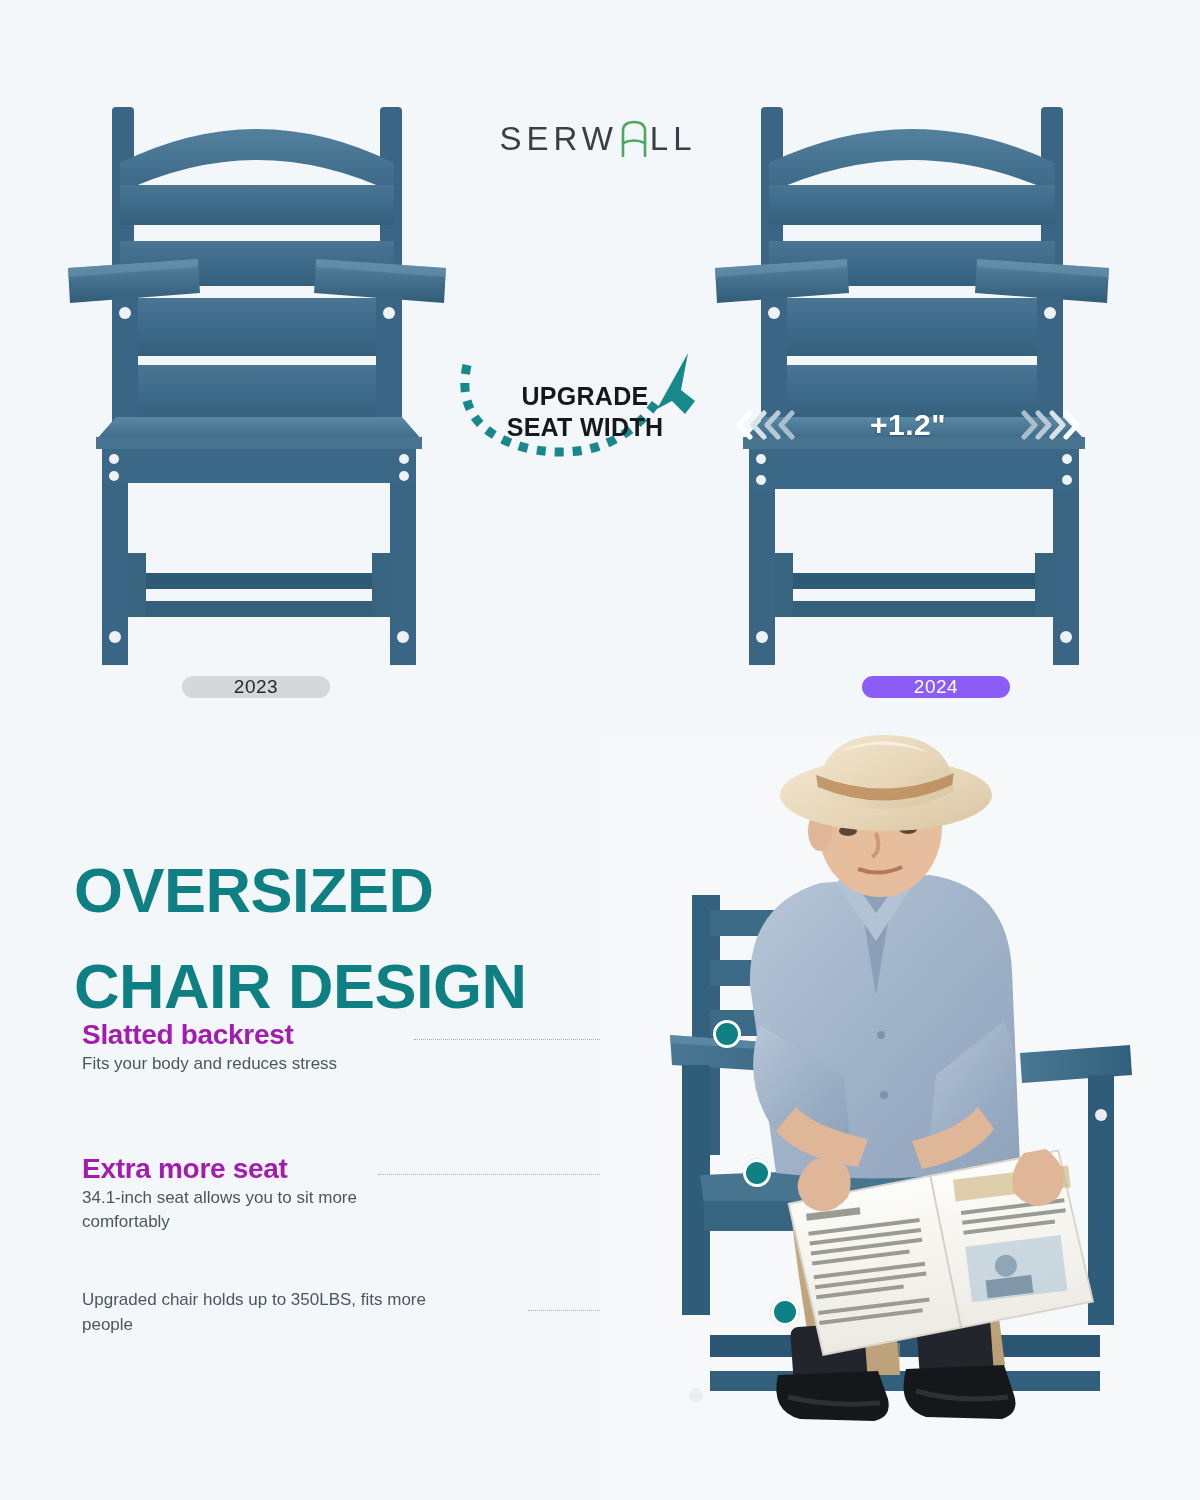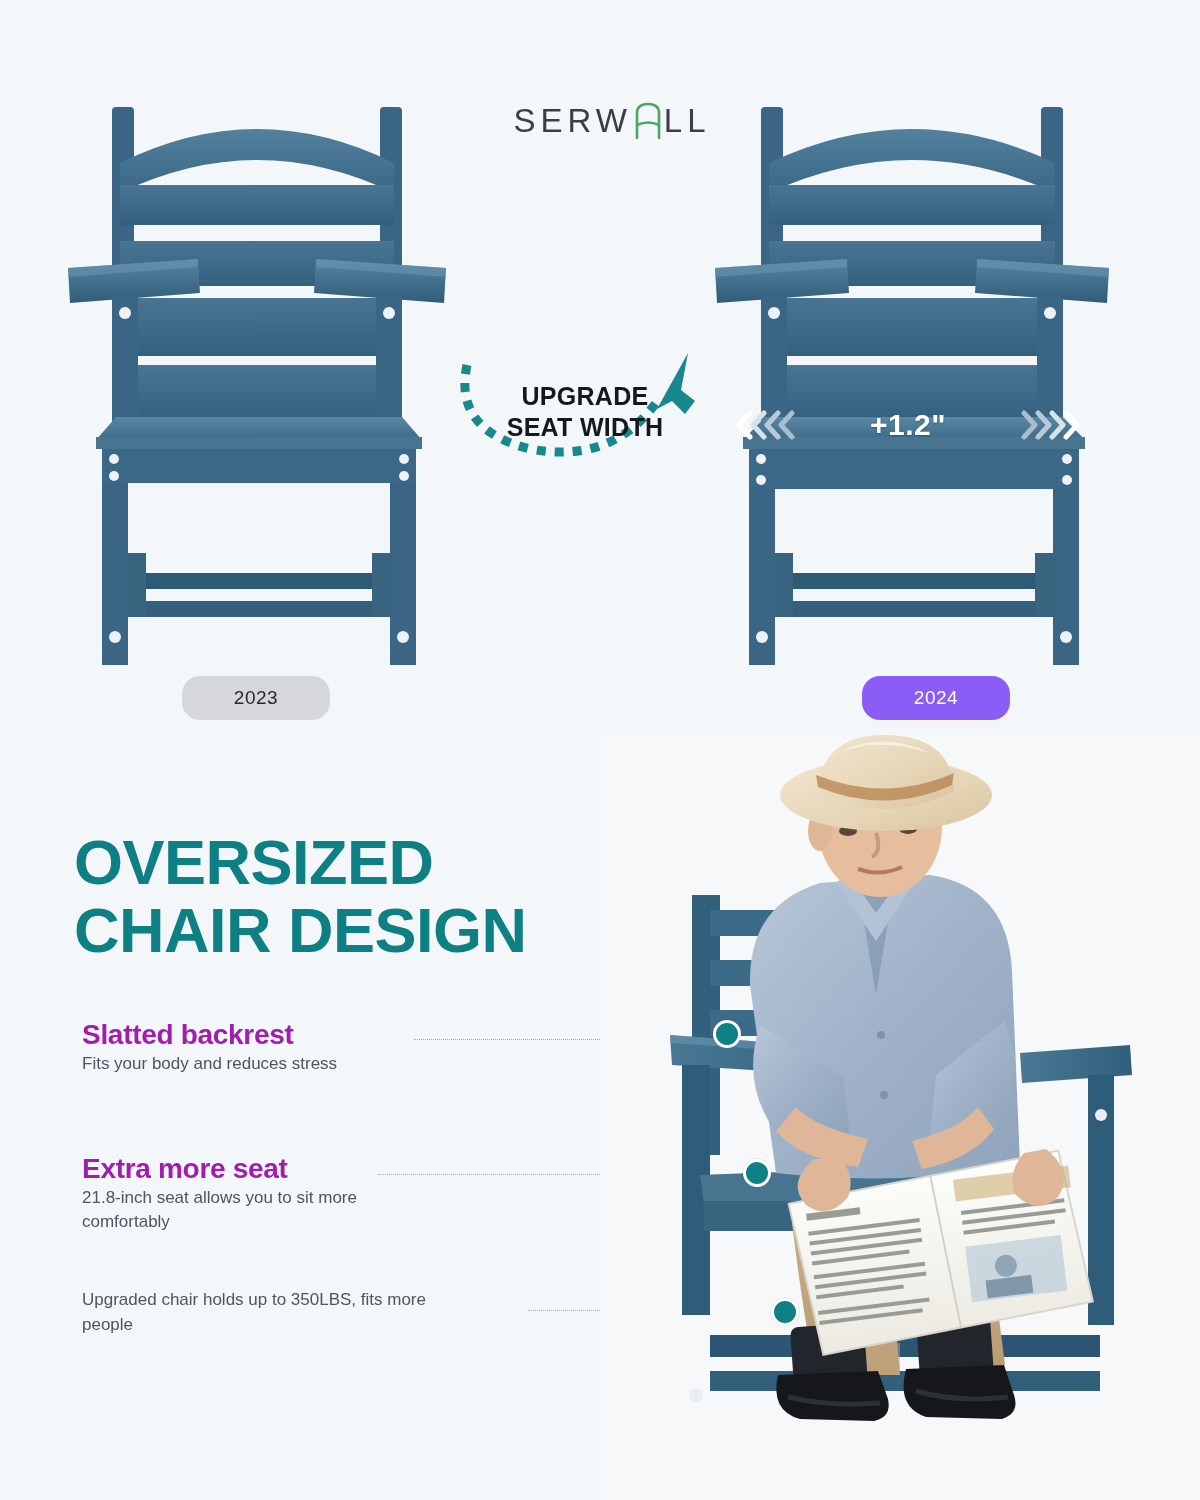--- a/index.html
+++ b/index.html
@@ -10,42 +10,42 @@
     background:#f4f7fa;
     position:relative;
     overflow:hidden;
   }
 
   
   #top-section { position:absolute; left:0; top:0; width:1200px; height:740px; background:#f4f7fa; }
 
   
   #brand-logo {
-    position:absolute; left:497px; top:103px;
+    position:absolute; left:483px; top:103px;
     width:230px; height:52px;
-    display:flex; align-items:flex-start; justify-content:center;
+    display:flex; align-items:flex-end; justify-content:center;
   }
   .logo-text {
     font-family:"Liberation Sans", sans-serif;
     font-size:33px; font-weight:400; letter-spacing:5px;
     color:#3b3f44; display:flex; align-items:flex-end; line-height:1;
   }
   .logo-chair {
     display:inline-block; position:relative;
     width:30px; height:34px; margin:0 1px;
   }
   .logo-chair svg { position:absolute; left:0; top:-2px; }
 
   
   .chair-wrap { position:absolute; }
   .chair-svg { display:block; }
 
   
   .year-pill {
-    position:absolute; height:44px; border-radius:18px;
+    position:absolute; height:22px; border-radius:18px;
     display:flex; align-items:center; justify-content:center;
     font-size:19px; font-weight:400; letter-spacing:.5px;
   }
   #year-2023 { left:182px; top:676px; width:148px; background:#d5d7da; color:#24282c; }
   #year-2024 { left:862px; top:676px; width:148px; background:#8b5cf6; color:#ffffff; }
 
   
   #upgrade-callout { position:absolute; left:445px; top:335px; width:270px; height:130px; }
   #upgrade-text {
     position:absolute; left:45px; top:10px; width:190px;
@@ -68,21 +68,21 @@
   }
 
   
   #bottom-section { position:absolute; left:0; top:740px; width:1200px; height:760px; background:#f4f7fa; }
 
   #headline {
     position:absolute; left:74px; top:88px; width:560px;
     font-size:63px; font-weight:bold; line-height:1.08;
     color:#0e7f82; letter-spacing:-.5px;
   }
-  #headline .hl-line { display:block; }
+  #headline .hl-line { display:block;margin-top:28px; }
 
   .feature { position:absolute; left:82px; width:470px; }
   .feature-title {
     font-size:28px; font-weight:bold; color:#a21caf;
     letter-spacing:-.3px; line-height:1.2; white-space:nowrap;
   }
   .feature-desc {
     font-size:17px; font-weight:400; color:#4e5560;
     line-height:1.45; 
   }
@@ -298,21 +298,21 @@
     <span class="hl-line">CHAIR DESIGN</span>
   </div>
 
   <div class="feature" id="feature-0">
     <div class="feature-title">Slatted backrest</div>
     <div class="feature-desc">Fits your body and reduces stress</div>
   </div>
 
   <div class="feature" id="feature-1">
     <div class="feature-title">Extra more seat</div>
-    <div class="feature-desc" style="width:310px">21.8-inch seat allows you to sit more comfortably</div>
+    <div class="feature-desc" style="width:310px">34.1-inch seat allows you to sit more comfortably</div>
   </div>
 
   <div class="feature" id="feature-2">
     <div class="feature-desc" style="width:380px">Upgraded chair holds up to 350LBS, fits more people</div>
   </div>
 
   <div class="connector" id="connector-0"></div>
   <div class="connector" id="connector-1"></div>
   <div class="connector" id="connector-2"></div>
 </div>

